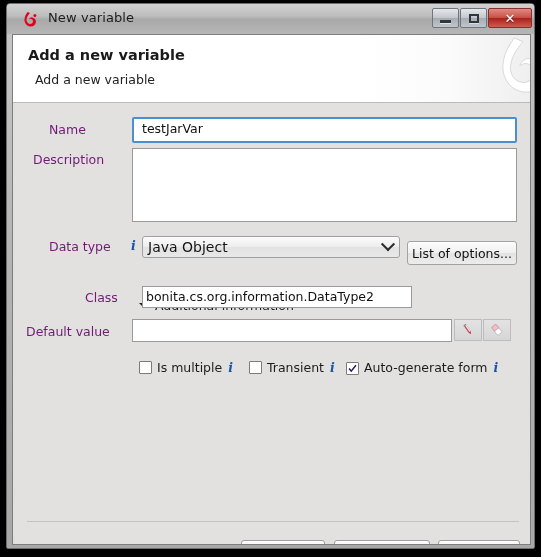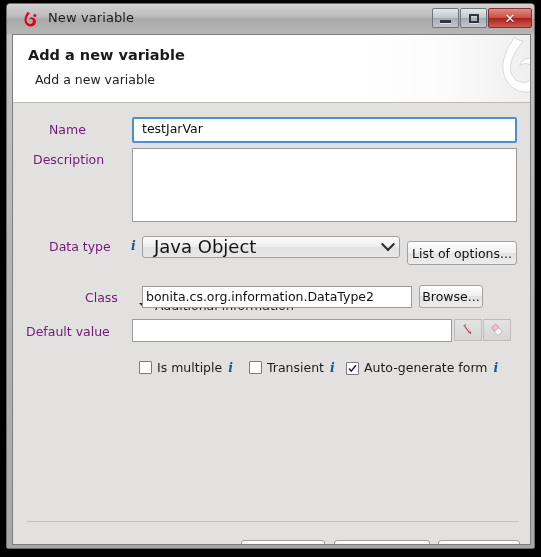--- a/index.html
+++ b/index.html
@@ -182,24 +182,24 @@
     border-radius: 2px;
     padding: 0 8px;
   }
 
   .combo {
     position: absolute;
     box-sizing: border-box;
     border: 1px solid #a0a0a0;
     border-radius: 3px;
     background: linear-gradient(to bottom, #fcfcfc 0%, #ededed 50%, #e2e2e2 51%, #e8e8e8 100%);
-    font-size: 18px;
+    font-size: 14px;
     color: #141414;
     line-height: 20px;
-    padding-left: 11px;
+    padding-left: 5px;
     overflow: hidden;
     white-space: nowrap;
   }
   .combo-arrow {
     position: absolute;
     right: 1px;
     top: 1px;
     bottom: 1px;
     width: 20px;
     display: flex;
@@ -373,21 +373,20 @@
     </div>
     <div class="btn" style="left:394px; top:206px; width:110px; height:24px;">List of options...</div>
 
     <div id="disclosure">
       <span class="tri-down"></span>
       <span id="disclosure-label">Additional information</span>
     </div>
 
     <div class="row-label" style="left:72px; top:255px; width:50px;">Class</div>
     <div class="text-input" style="left:129px; top:251px; width:270px; height:22px;">bonita.cs.org.information.DataType2</div>
-    <div class="btn" style="left:406px; top:250px; width:64px; height:23px;">Browse...</div>
 
     <div class="row-label" style="left:13px; top:289px; width:99px;">Default value</div>
     <div class="text-input" style="left:119px; top:284px; width:320px; height:23px;"></div>
     <div class="iconbtn" style="left:441px; top:284px;">
       <svg width="16" height="16" viewBox="0 0 16 16">
         <g transform="rotate(-35 8 8)">
           <rect x="7" y="2.5" width="2.4" height="8" fill="#f2f2f2" stroke="#9a9a9a" stroke-width="0.4"></rect>
           <rect x="7" y="2.5" width="1.2" height="8" fill="#d6334a"></rect>
           <polygon points="7,10.5 9.4,10.5 8.2,13.2" fill="#c9203a"></polygon>
           <rect x="6.8" y="1.6" width="2.8" height="1.2" fill="#8a8a8a"></rect>

